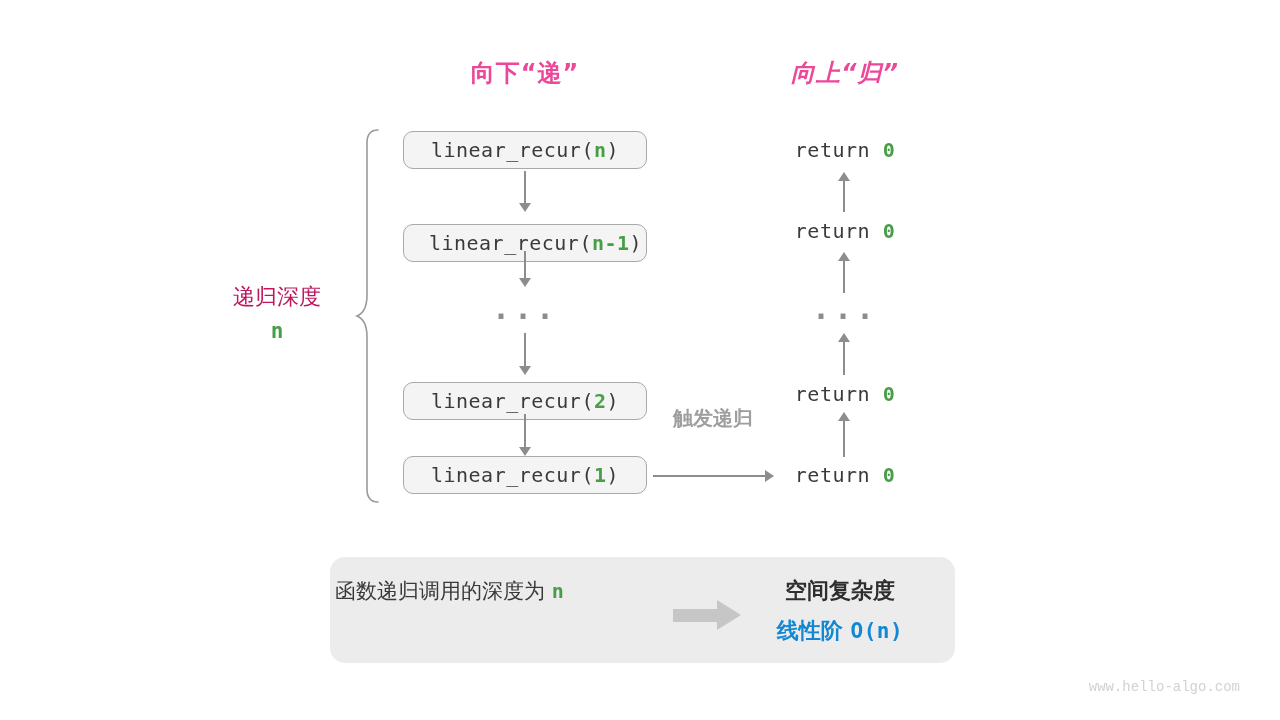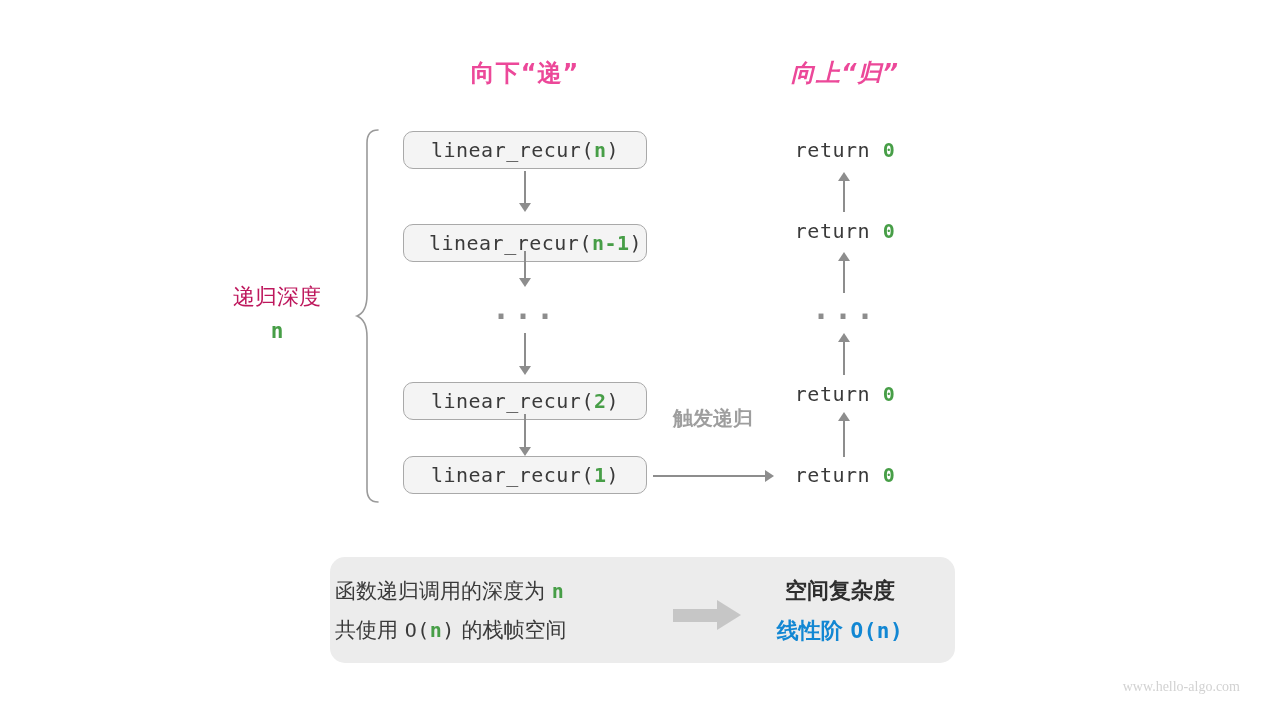--- a/index.html
+++ b/index.html
@@ -74,21 +74,21 @@
   }
   .sum-result .code { font-size:21px; color:var(--blue); font-weight:bold; }
   .big-arrow { position:absolute; left:673px; top:600px; width:68px; height:31px; }
   .big-arrow .shaft { position:absolute; left:0; top:9px; width:44px; height:13px; background:#c6c6c6; }
   .big-arrow .head {
     position:absolute; left:44px; top:0; width:0; height:0;
     border-top:15.5px solid transparent; border-bottom:15.5px solid transparent; border-left:24px solid #c6c6c6;
   }
   .watermark {
     position:absolute; left:1030px; top:679px; width:210px; text-align:right;
-    font-family:Liberation Serif, serif;
+    font-family:Liberation Mono, monospace;
     font-size:14px; color:#d2d2d2;
   }
 </style>
 </head>
 <body>
 
 <div class="canvas">
 
   <div class="hdr" style="left:415px;">向下“递”</div>
   <div class="hdr" style="left:735px;font-style:italic;">向上“归”</div>
@@ -129,21 +129,20 @@
   <div class="va up" style="left:843px; top:342px; height:33px;"></div>
   <div class="va up" style="left:843px; top:421px; height:36px;"></div>
 
   <div class="term-note">
     <div>触发递归</div>
   </div>
   <div class="ha" style="left:653px; top:475px; width:112px;"></div>
 
   <div class="summary-box"></div>
   <div class="sum-line" style="left:335px; top:577px;"><span>函数递归调用的深度为 </span><span class="code green">n</span></div>
-  <div class="sum-line" style="left:335px; top:616px;"><span>共使用 </span><span class="code">O(</span><span class="code green">n</span><span class="code">)</span><span> 的栈帧空间</span></div>
   <div class="big-arrow">
     <div class="shaft"></div>
     <div class="head"></div>
   </div>
   <div class="sum-title">空间复杂度</div>
   <div class="sum-result"><span>线性阶 </span><span class="code">O(</span><span class="code">n</span><span class="code">)</span></div>
 
   <div class="watermark">www.hello-algo.com</div>
 
 </div>

